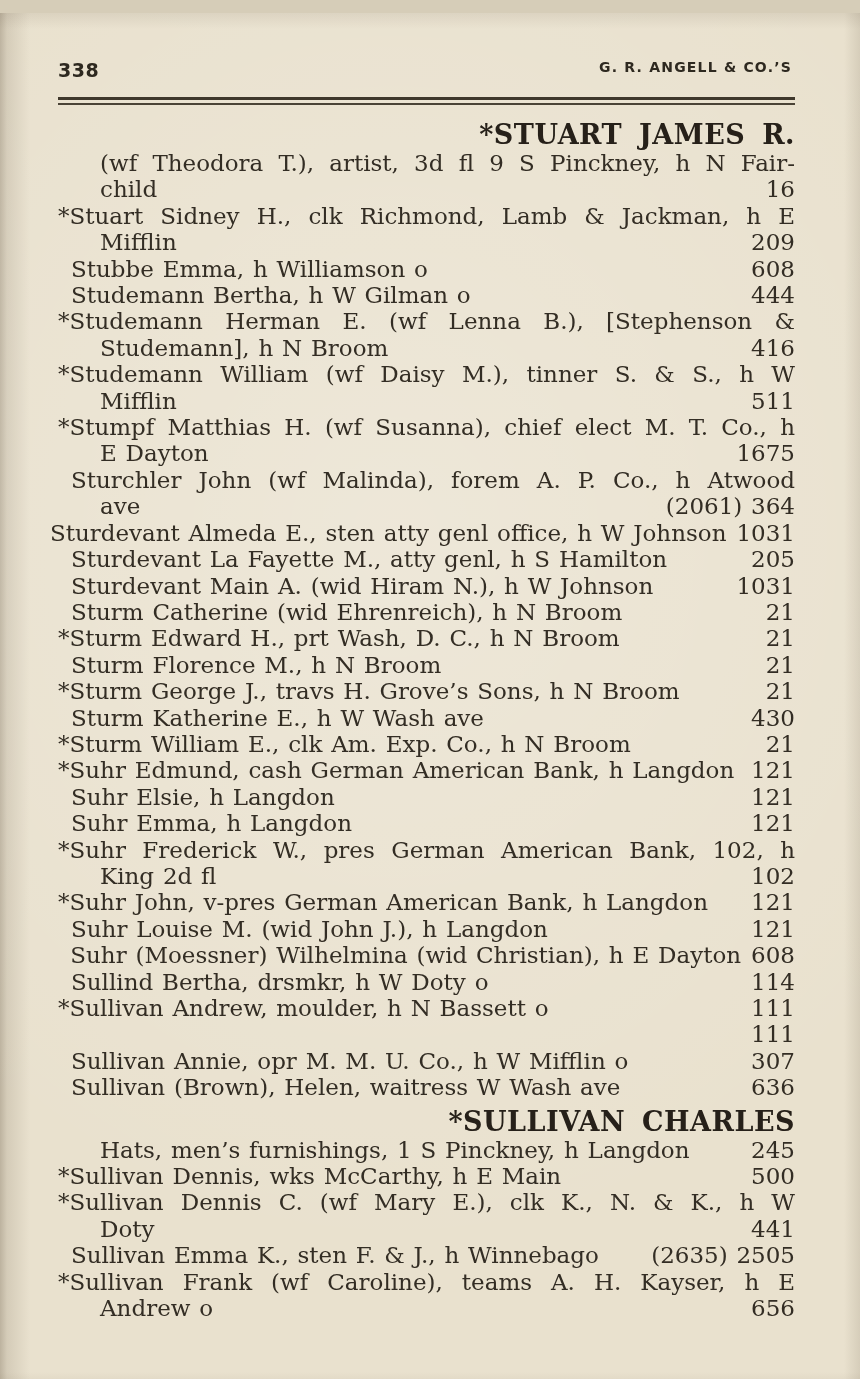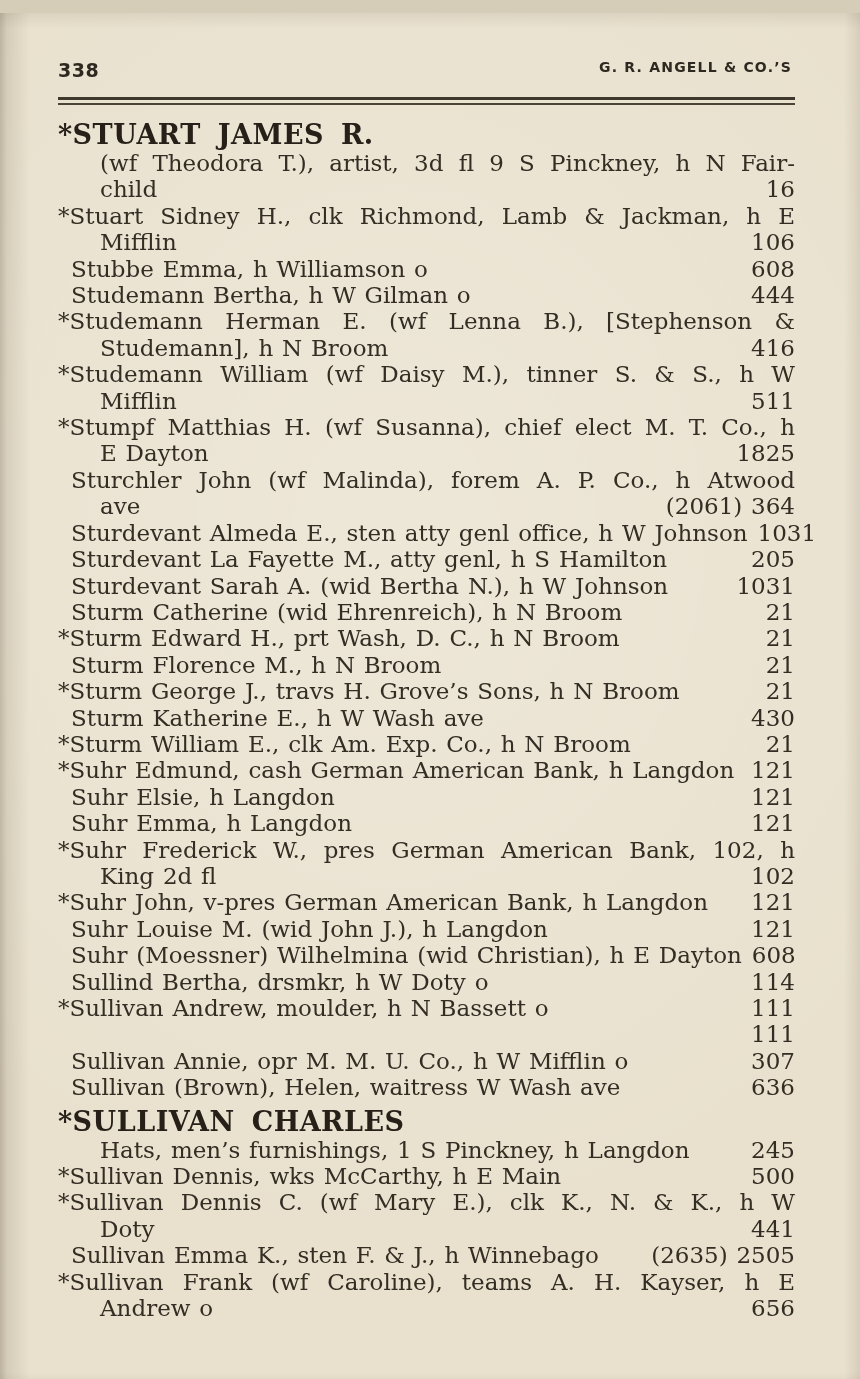--- a/index.html
+++ b/index.html
@@ -31,21 +31,21 @@
     transform:translateX(12px);
   }
   .rule {
     position:absolute; left:58px; width:737px; top:84px; height:3px;
     border-top:3px solid #3f382c;
     border-bottom:2px solid #4a4336;
   }
   .entries { position:absolute; left:58px; top:107px; width:737px; }
   .line {
     display:flex; align-items:baseline;
-    font-size:23px; line-height:26.4px; word-spacing:1.5px;
+    font-size:23px; line-height:26.4px; word-spacing:1.5px;justify-content:flex-end;
   }
   .line .text { white-space:nowrap; }
   .line.fill .text { flex:1; white-space:normal; text-align:justify; text-align-last:justify; }
   .line .num { margin-left:auto; padding-left:10px; white-space:nowrap; }
   .line.cont { padding-left:42px; }
   .line.noast { padding-left:13px; }
   .line.head {
     font-size:27px; line-height:30px; font-weight:bold;
     letter-spacing:0.5px; word-spacing:7px; color:#262019;
     margin-top:6px;
@@ -70,21 +70,21 @@
       </div>
       <div class="line cont">
         <span class="text">child</span>
         <span class="num">16</span>
       </div>
       <div class="line fill">
         <span class="text">*Stuart Sidney H., clk Richmond, Lamb &amp; Jackman, h E</span>
       </div>
       <div class="line cont">
         <span class="text">Mifflin</span>
-        <span class="num">106</span>
+        <span class="num">209</span>
       </div>
       <div class="line noast">
         <span class="text">Stubbe Emma, h Williamson o</span>
         <span class="num">608</span>
       </div>
       <div class="line noast">
         <span class="text">Studemann Bertha, h W Gilman o</span>
         <span class="num">444</span>
       </div>
       <div class="line fill">
@@ -99,39 +99,39 @@
       </div>
       <div class="line cont">
         <span class="text">Mifflin</span>
         <span class="num">511</span>
       </div>
       <div class="line fill">
         <span class="text">*Stumpf Matthias H. (wf Susanna), chief elect M. T. Co., h</span>
       </div>
       <div class="line cont">
         <span class="text">E Dayton</span>
-        <span class="num">1825</span>
+        <span class="num">1675</span>
       </div>
       <div class="line noast fill">
         <span class="text">Sturchler John (wf Malinda), forem A. P. Co., h Atwood</span>
       </div>
       <div class="line cont">
         <span class="text">ave</span>
         <span class="num">(2061) 364</span>
       </div>
       <div class="line noast">
         <span class="text">Sturdevant Almeda E., sten atty genl office, h W Johnson</span>
         <span class="num">1031</span>
       </div>
       <div class="line noast">
         <span class="text">Sturdevant La Fayette M., atty genl, h S Hamilton</span>
         <span class="num">205</span>
       </div>
       <div class="line noast">
-        <span class="text">Sturdevant Sarah A. (wid Bertha N.), h W Johnson</span>
+        <span class="text">Sturdevant Main A. (wid Hiram N.), h W Johnson</span>
         <span class="num">1031</span>
       </div>
       <div class="line noast">
         <span class="text">Sturm Catherine (wid Ehrenreich), h N Broom</span>
         <span class="num">21</span>
       </div>
       <div class="line">
         <span class="text">*Sturm Edward H., prt Wash, D. C., h N Broom</span>
         <span class="num">21</span>
       </div>

